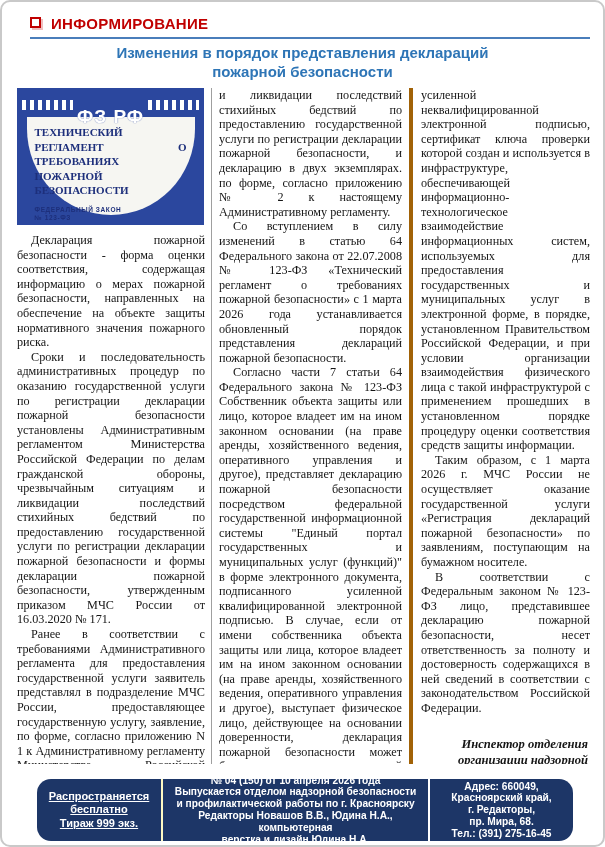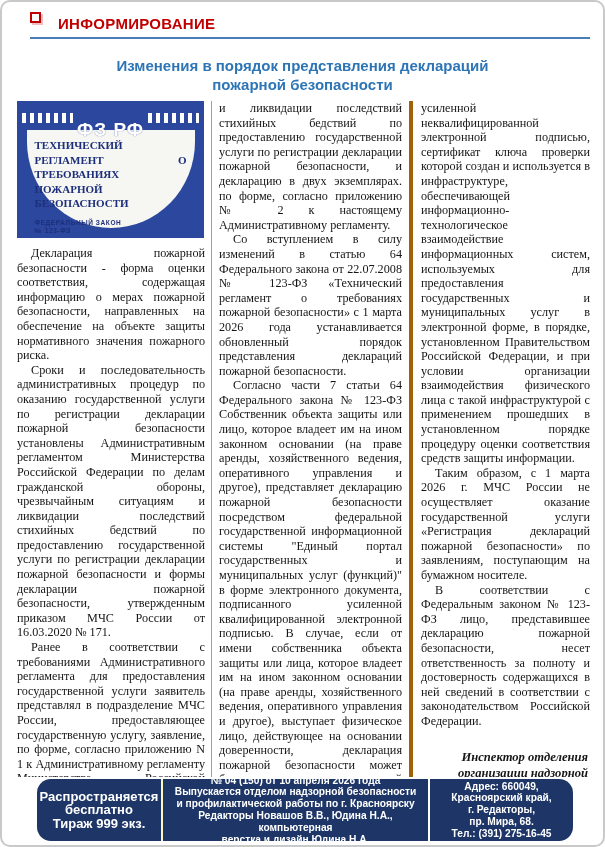--- a/index.html
+++ b/index.html
@@ -11,36 +11,36 @@
     border: 2px solid #c9c9c9;
     border-radius: 10px;
     overflow: hidden;
     font-family: "Liberation Serif", serif;
   }
   
   .header {
     margin: 13px 13px 0 28px;
     border-bottom: 2px solid #4a7ebb;
     padding-bottom: 5px;
-    display: flex; gap: 17px;
+    display: flex; align-items: center; gap: 10px;
   }
   .hicon {
     width: 11px; height: 11px;
     border: 2.5px solid #c00000;
     box-shadow: 2px 2px 0 rgba(192,0,0,.25);
     margin-top: -3px;
   }
   .htext {
     color: #c00000;
     font-family: "Liberation Sans", sans-serif;
     font-weight: bold; font-size: 15px; letter-spacing: .3px;
   }
   
   .title {
-    margin: 17px auto 0;
+    margin: 4px auto 0;
     width: 380px;
     text-align: center;
     color: #2e75b6;
     font-family: "Liberation Sans", sans-serif;
     font-weight: bold; font-size: 15px; line-height: 19px;
   }
   
   .cols {
     display: flex;
     margin: 7px 13px 0 15px;
@@ -101,21 +101,21 @@
   
   .footer {
     position: absolute; left: 35px; right: 30px; bottom: 4px; height: 62px;
     background: #1d3667;
     border-radius: 14px;
     display: flex; align-items: stretch;
     color: #fff; text-align: center;
     font-family: "Liberation Sans", sans-serif; font-weight: bold;
   }
   .fcell { display: flex; flex-direction: column; justify-content: center; }
-  .fleft  { width: 124px; font-size: 13px; line-height: 13.5px; }
+  .fleft  { width: 124px; font-size: 11px; line-height: 13.5px; text-decoration: underline; }
   .fcenter{ flex: 1; border-left: 2px solid #fef9c3; border-right: 2px solid #fff;
             font-size: 10.2px; line-height: 11.8px; padding: 0 4px; }
   .fright { width: 143px; font-size: 10.2px; line-height: 11.8px; }
 </style>
 </head>
 <body>
 
 <div class="page">
 
   <div class="header">

